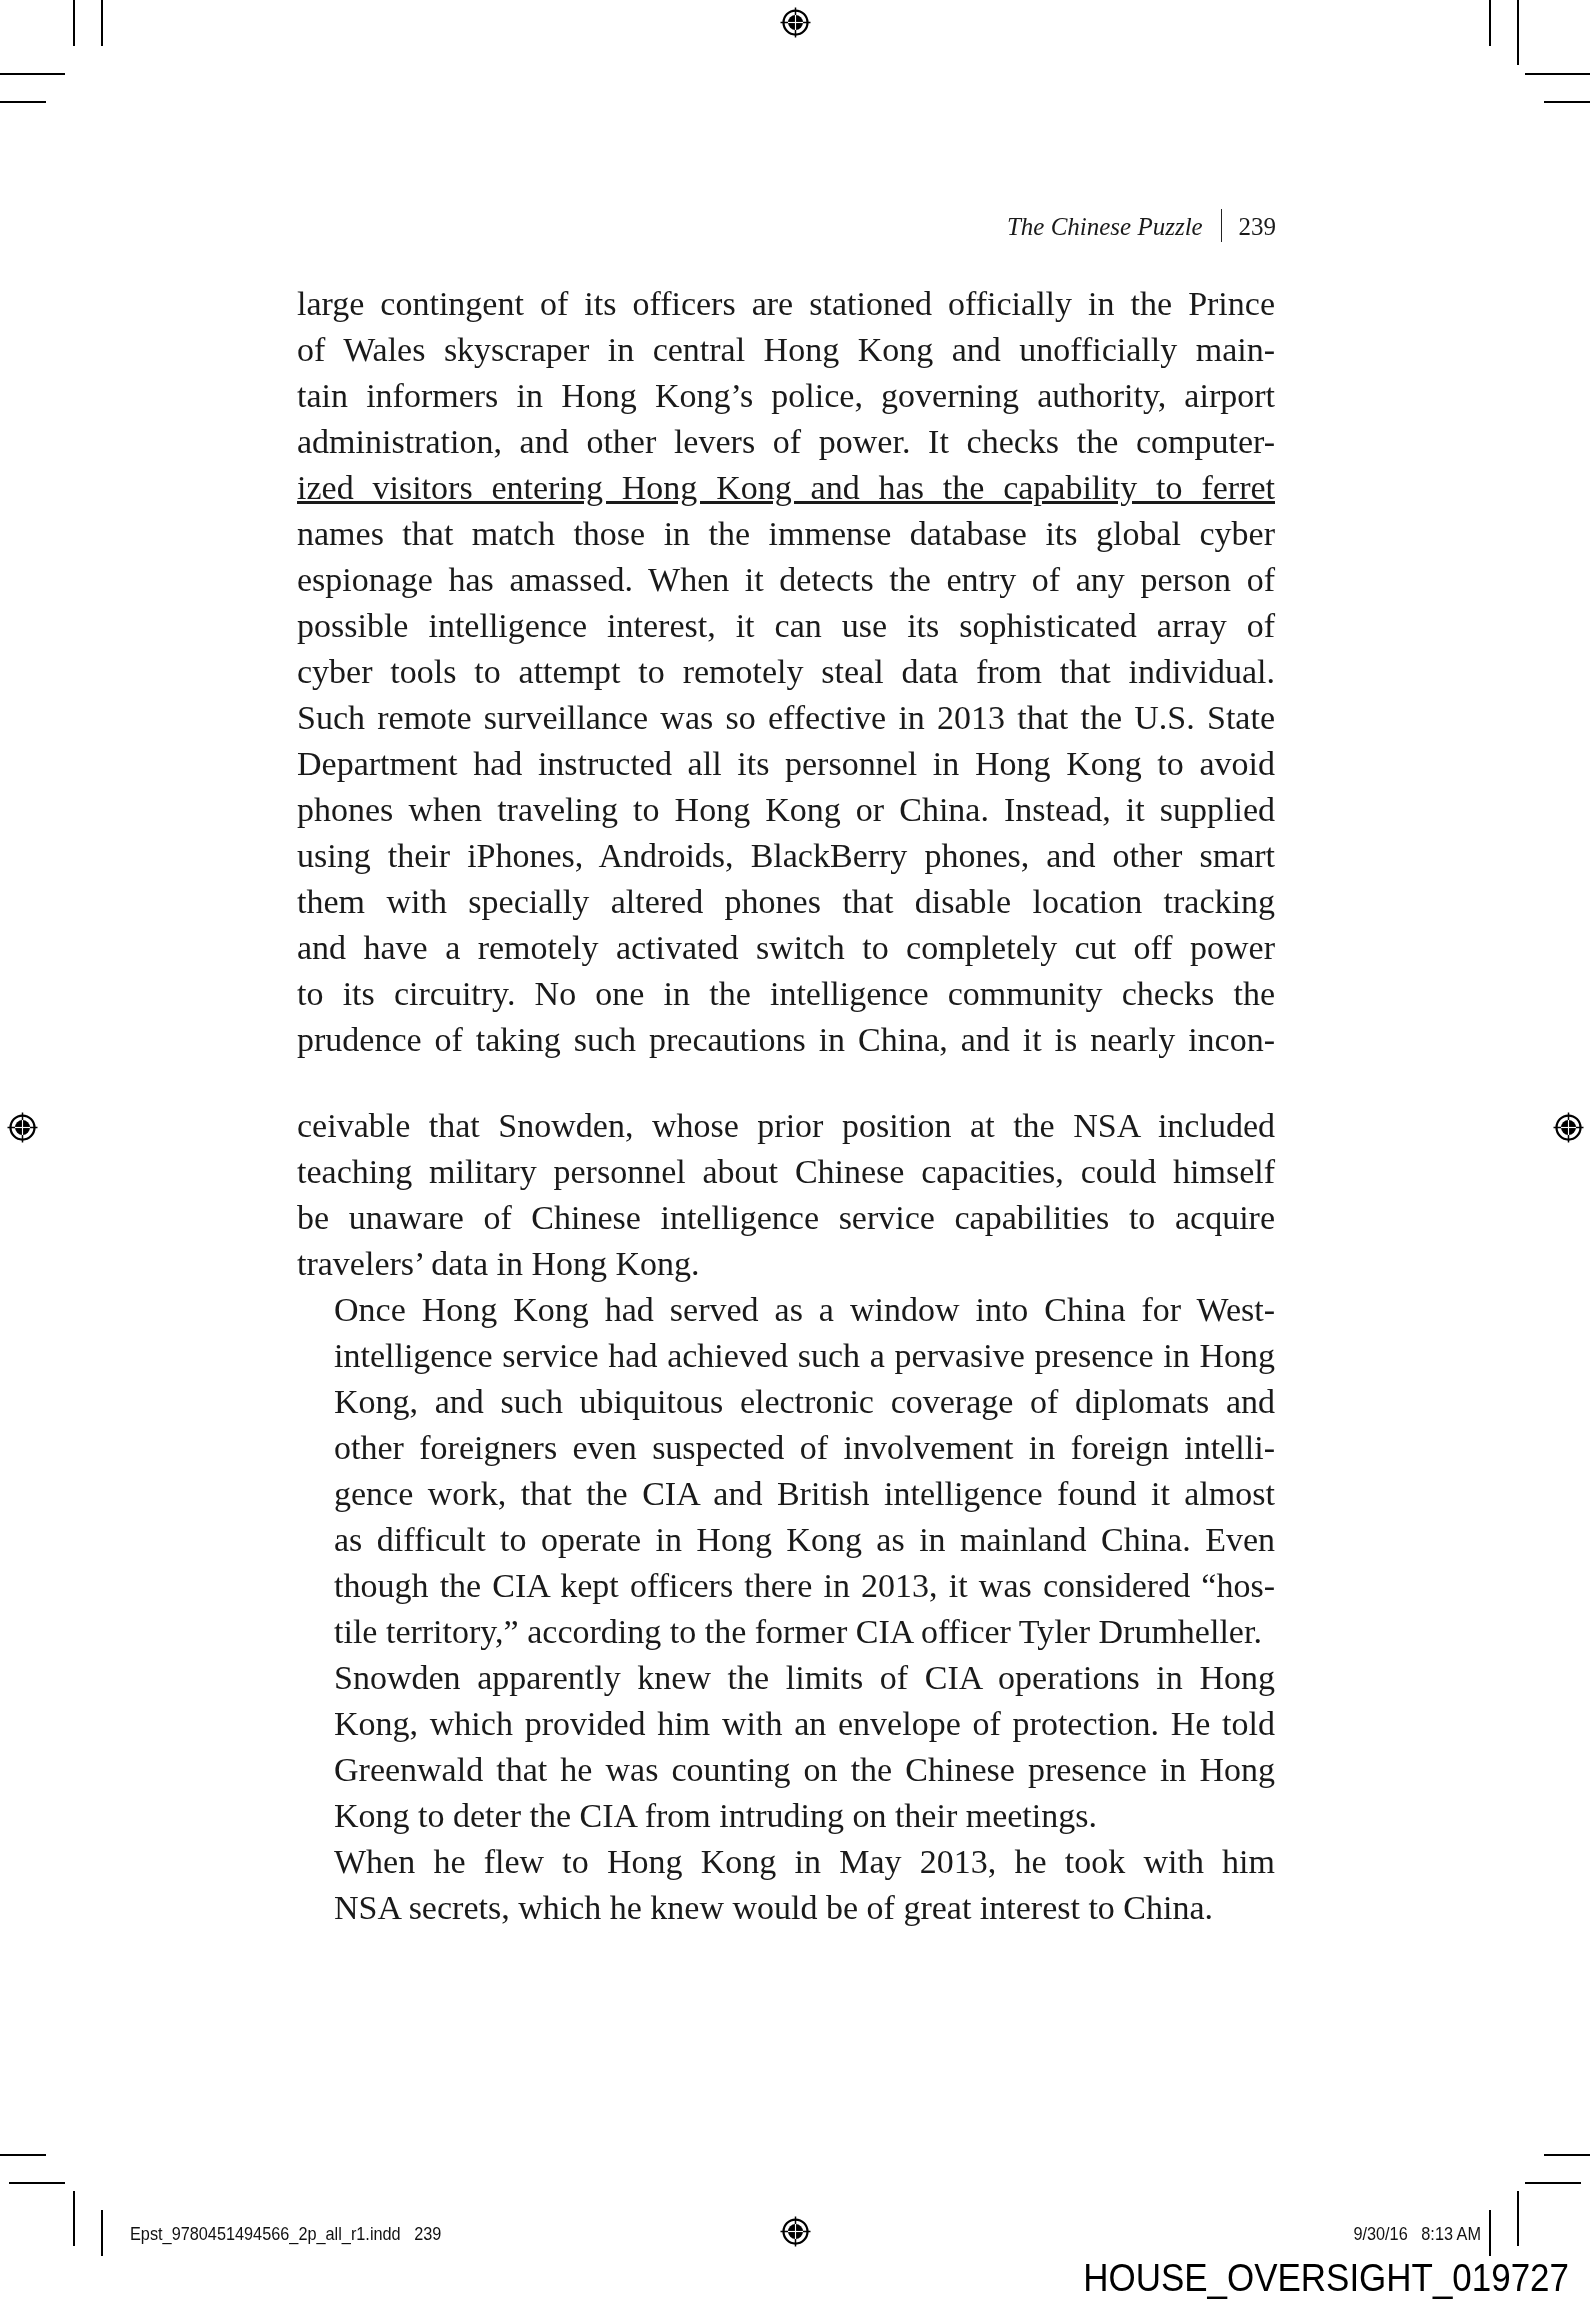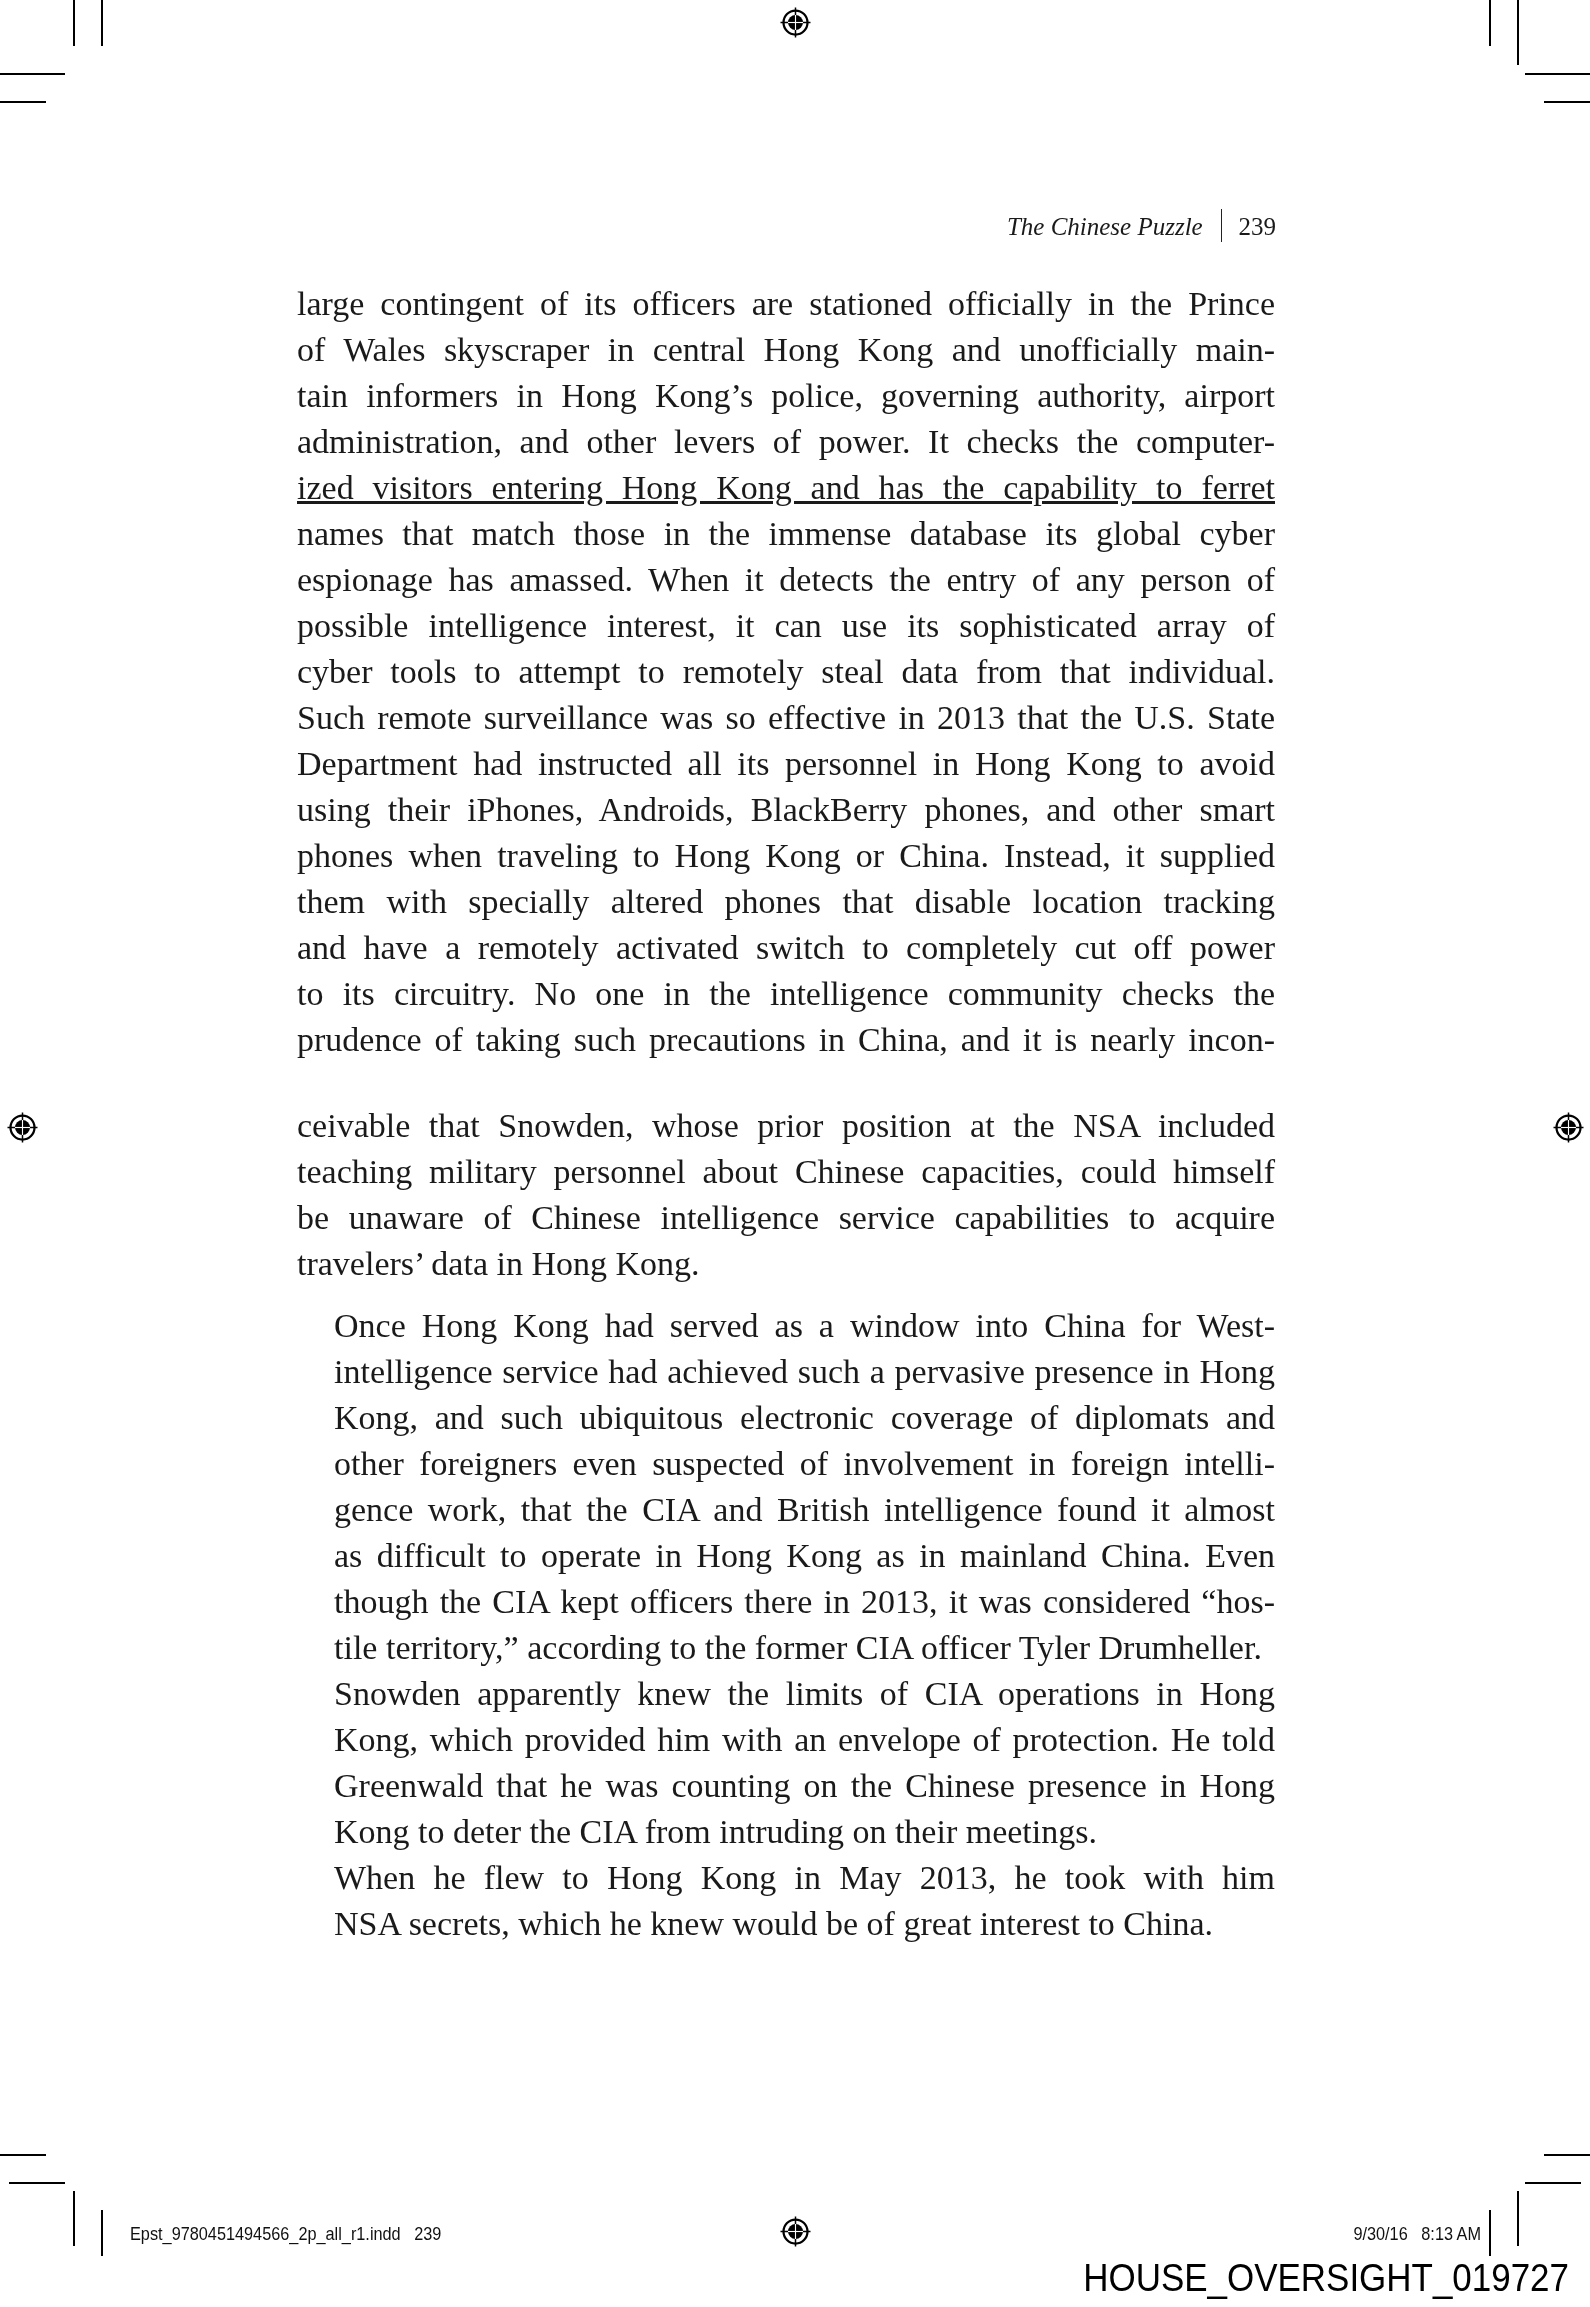--- a/index.html
+++ b/index.html
@@ -104,33 +104,33 @@
       <span class="line" style="display: block;">of Wales skyscraper in central Hong Kong and unofficially main-</span>
       <span class="line" style="display: block;">tain informers in Hong Kong’s police, governing authority, airport</span>
       <span class="line" style="display: block;">administration, and other levers of power. It checks the computer-</span>
       <span class="line" style="display: block; text-decoration: underline;">ized visitors entering Hong Kong and has the capability to ferret</span>
       <span class="line" style="display: block;">names that match those in the immense database its global cyber</span>
       <span class="line" style="display: block;">espionage has amassed. When it detects the entry of any person of</span>
       <span class="line" style="display: block;">possible intelligence interest, it can use its sophisticated array of</span>
       <span class="line" style="display: block;">cyber tools to attempt to remotely steal data from that individual.</span>
       <span class="line" style="display: block;">Such remote surveillance was so effective in 2013 that the U.S. State</span>
       <span class="line" style="display: block;">Department had instructed all its personnel in Hong Kong to avoid</span>
+      <span class="line" style="display: block;">phones when traveling to Hong Kong or China. Instead, it supplied</span>
       <span class="line" style="display: block;">using their iPhones, Androids, BlackBerry phones, and other smart</span>
-      <span class="line" style="display: block;">phones when traveling to Hong Kong or China. Instead, it supplied</span>
       <span class="line" style="display: block;">them with specially altered phones that disable location tracking</span>
       <span class="line" style="display: block;">and have a remotely activated switch to completely cut off power</span>
       <span class="line" style="display: block;">to its circuitry. No one in the intelligence community checks the</span>
       <span class="line" style="display: block;">prudence of taking such precautions in China, and it is nearly incon-</span>
       <span class="line" style="display: block; margin-top: 40px;">ceivable that Snowden, whose prior position at the NSA included</span>
       <span class="line" style="display: block;">teaching military personnel about Chinese capacities, could himself</span>
       <span class="line" style="display: block;">be unaware of Chinese intelligence service capabilities to acquire</span>
       <span class="line last" style="display: block;">travelers’ data in Hong Kong.</span>
     </p>
     <p class="indent">
-      <span class="line" style="text-indent: 37px; display: block; margin-top: 16px;">Once Hong Kong had served as a window into China for West-</span>
+      <span class="line" style="text-indent: 37px; display: block;">Once Hong Kong had served as a window into China for West-</span>
       <span class="line" style="display: block;">intelligence service had achieved such a pervasive presence in Hong</span>
       <span class="line" style="display: block;">Kong, and such ubiquitous electronic coverage of diplomats and</span>
       <span class="line" style="display: block;">other foreigners even suspected of involvement in foreign intelli-</span>
       <span class="line" style="display: block;">gence work, that the CIA and British intelligence found it almost</span>
       <span class="line" style="display: block;">as difficult to operate in Hong Kong as in mainland China. Even</span>
       <span class="line" style="display: block;">though the CIA kept officers there in 2013, it was considered “hos-</span>
       <span class="line last" style="display: block;">tile territory,” according to the former CIA officer Tyler Drumheller.</span>
     </p>
     <p class="indent">
       <span class="line" style="text-indent: 37px; display: block;">Snowden apparently knew the limits of CIA operations in Hong</span>

